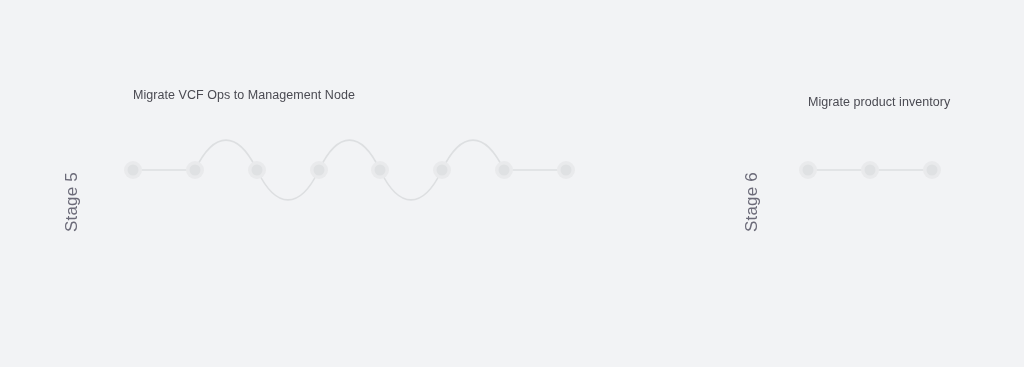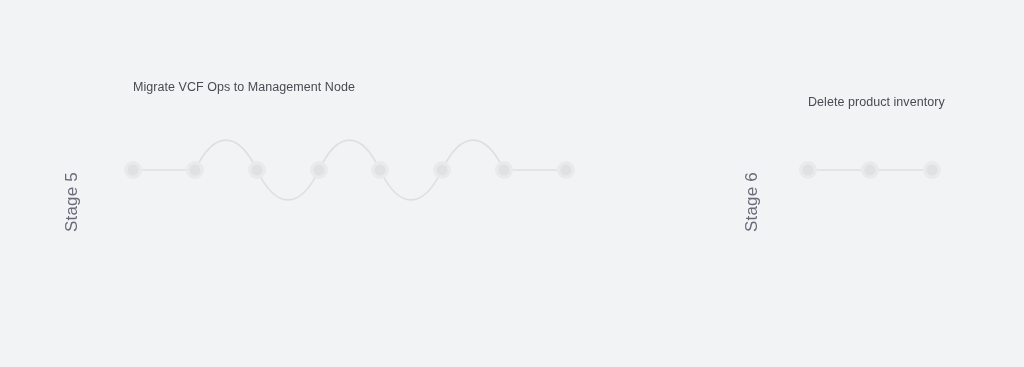--- a/index.html
+++ b/index.html
@@ -74,21 +74,21 @@
     stroke: none;
   }
 </style>
 </head>
 <body>
 
 <div id="canvas">
 
   <div class="stage-group">
     <div class="stage-label" style="left:82px; top:212px;">Stage 5</div>
-    <div class="flow-title" style="left:133px; top:80px;">Migrate VCF Ops to Management Node</div>
+    <div class="flow-title" style="left:133px; top:88px;">Migrate VCF Ops to Management Node</div>
     <svg class="flow-svg" id="svg-stage-0" style="left:0px; top:0px; width:620px; height:240px;">
         <path d="M 140.5 170 L 187.5 170" class="connector"></path>
         <path d="M 195 170 C 214.22 130.1, 237.78 130.1, 257 170" class="connector"></path>
         <path d="M 257 170 C 276.22 209.9, 299.78 209.9, 319 170" class="connector"></path>
         <path d="M 319 170 C 337.91 130.1, 361.09 130.1, 380 170" class="connector"></path>
         <path d="M 380 170 C 399.22 209.9, 422.78 209.9, 442 170" class="connector"></path>
         <path d="M 442 170 C 461.22 130.1, 484.78 130.1, 504 170" class="connector"></path>
         <path d="M 511.5 170 L 558.5 170" class="connector"></path>
         <circle cx="133" cy="170" r="9" class="node-halo"></circle>
         <circle cx="133" cy="170" r="5.5" class="node-dot"></circle>
@@ -104,21 +104,21 @@
         <circle cx="442" cy="170" r="5.5" class="node-dot"></circle>
         <circle cx="504" cy="170" r="9" class="node-halo"></circle>
         <circle cx="504" cy="170" r="5.5" class="node-dot"></circle>
         <circle cx="566" cy="170" r="9" class="node-halo"></circle>
         <circle cx="566" cy="170" r="5.5" class="node-dot"></circle>
       </svg>
   </div>
 
   <div class="stage-group">
     <div class="stage-label" style="left:762px; top:212px;">Stage 6</div>
-    <div class="flow-title" style="left:808px; top:95px;">Delete product inventory</div>
+    <div class="flow-title" style="left:808px; top:95px;">Migrate product inventory</div>
     <svg class="flow-svg" id="svg-stage-1" style="left:0px; top:0px; width:1010px; height:240px;">
         <path d="M 815.5 170 L 862.5 170" class="connector"></path>
         <path d="M 877.5 170 L 924.5 170" class="connector"></path>
         <circle cx="808" cy="170" r="9" class="node-halo"></circle>
         <circle cx="808" cy="170" r="5.5" class="node-dot"></circle>
         <circle cx="870" cy="170" r="9" class="node-halo"></circle>
         <circle cx="870" cy="170" r="5.5" class="node-dot"></circle>
         <circle cx="932" cy="170" r="9" class="node-halo"></circle>
         <circle cx="932" cy="170" r="5.5" class="node-dot"></circle>
       </svg>

